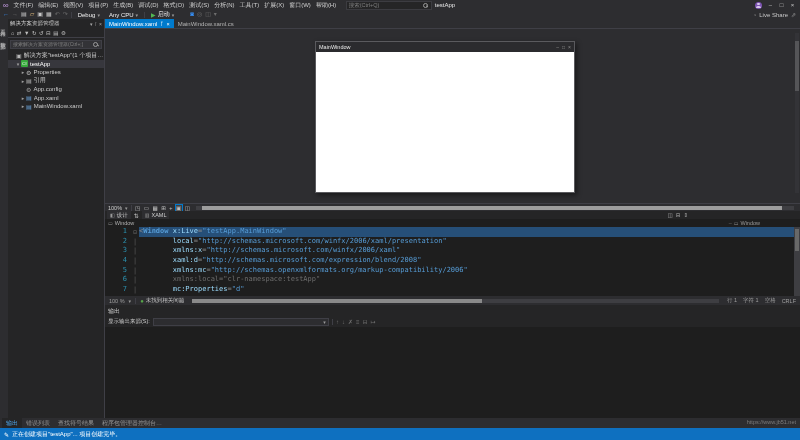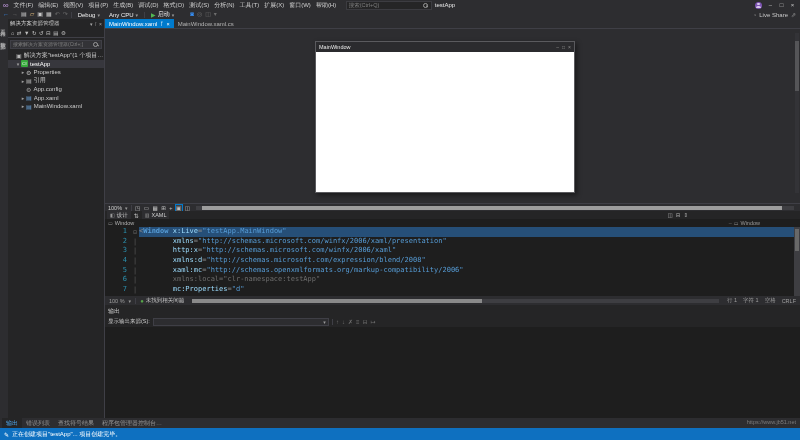--- a/index.html
+++ b/index.html
@@ -358,36 +358,36 @@
 
   <div id="editor" class="abs">
       <div class="code-line sel">
         <span class="ln">1</span>
         <span class="fold">⊟</span>
         <span class="code"><span class="tk-p">&lt;</span><span class="tk-tag">Window</span><span class="tk-sp"> </span><span class="tk-attr">x:Live</span><span class="tk-p">=</span><span class="tk-val">"testApp.MainWindow"</span></span>
       </div>
       <div class="code-line">
         <span class="ln">2</span>
         <span class="fold">│</span>
-        <span class="code"><span class="tk-sp">        </span><span class="tk-attr">xmlns</span><span class="tk-p">=</span><span class="tk-val">"http://schemas.microsoft.com/winfx/2006/xaml/presentation"</span></span>
+        <span class="code"><span class="tk-sp">        </span><span class="tk-attr">local</span><span class="tk-p">=</span><span class="tk-val">"http://schemas.microsoft.com/winfx/2006/xaml/presentation"</span></span>
       </div>
       <div class="code-line">
         <span class="ln">3</span>
         <span class="fold">│</span>
-        <span class="code"><span class="tk-sp">        </span><span class="tk-attr">http:x</span><span class="tk-p">=</span><span class="tk-val">"http://schemas.microsoft.com/winfx/2006/xaml"</span></span>
+        <span class="code"><span class="tk-sp">        </span><span class="tk-attr">xmlns:x</span><span class="tk-p">=</span><span class="tk-val">"http://schemas.microsoft.com/winfx/2006/xaml"</span></span>
       </div>
       <div class="code-line">
         <span class="ln">4</span>
         <span class="fold">│</span>
-        <span class="code"><span class="tk-sp">        </span><span class="tk-attr">xmlns:d</span><span class="tk-p">=</span><span class="tk-val">"http://schemas.microsoft.com/expression/blend/2008"</span></span>
+        <span class="code"><span class="tk-sp">        </span><span class="tk-attr">xaml:d</span><span class="tk-p">=</span><span class="tk-val">"http://schemas.microsoft.com/expression/blend/2008"</span></span>
       </div>
       <div class="code-line">
         <span class="ln">5</span>
         <span class="fold">│</span>
-        <span class="code"><span class="tk-sp">        </span><span class="tk-attr">xaml:mc</span><span class="tk-p">=</span><span class="tk-val">"http://schemas.openxmlformats.org/markup-compatibility/2006"</span></span>
+        <span class="code"><span class="tk-sp">        </span><span class="tk-attr">xmlns:mc</span><span class="tk-p">=</span><span class="tk-val">"http://schemas.openxmlformats.org/markup-compatibility/2006"</span></span>
       </div>
       <div class="code-line">
         <span class="ln">6</span>
         <span class="fold">│</span>
         <span class="code"><span class="tk-sp">        </span><span class="tk-dim">xmlns:local="clr-namespace:testApp"</span></span>
       </div>
       <div class="code-line">
         <span class="ln">7</span>
         <span class="fold">│</span>
         <span class="code"><span class="tk-sp">        </span><span class="tk-attr">mc:Properties</span><span class="tk-p">=</span><span class="tk-val">"d"</span></span>

